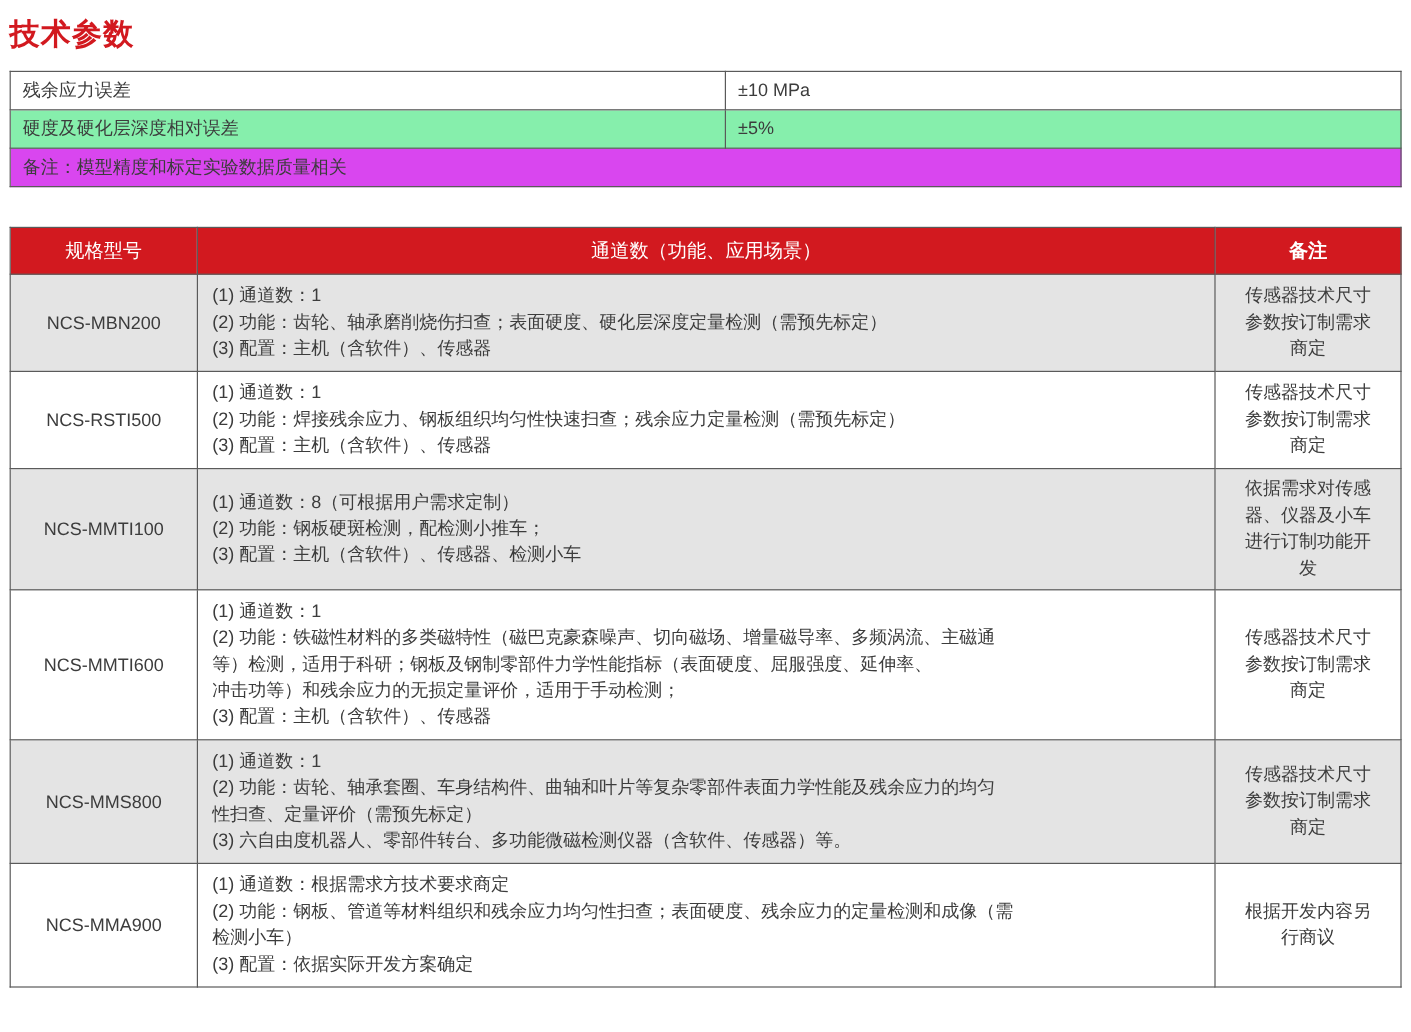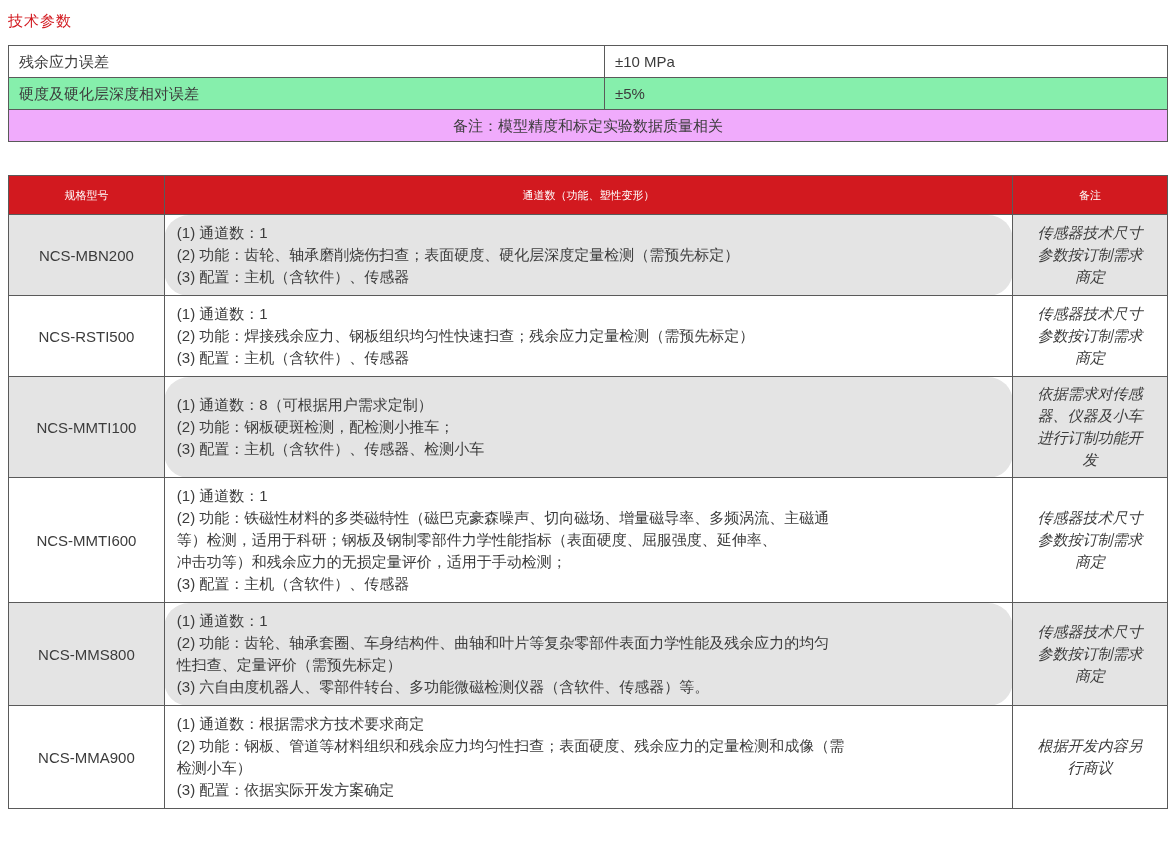--- a/index.html
+++ b/index.html
@@ -7,22 +7,22 @@
     padding: 0;
     background: #ffffff;
     font-family: "Liberation Sans", "DejaVu Sans", sans-serif;
     color: #3c3c3c;
   }
   .page {
     width: 1160px;
     padding: 8px;
   }
   .title {
-    font-size: 15px;
-    font-weight: normal;
+    font-size: 25px;
+    font-weight: bold;
     color: #d2191f;
     margin: 4px 0 14px 0;
     letter-spacing: 1px;
   }
   table {
     border-collapse: collapse;
     width: 1160px;
     table-layout: fixed;
     font-size: 15px;
   }
@@ -32,55 +32,53 @@
   }
   
   .params td {
     height: 29px;
     line-height: 21px;
     padding: 1px 10px;
   }
   .params .p-label { width: 575px; }
   .params tr:nth-child(2) td,
   .params tr:nth-child(4) td { background: #86efac; }
-  .params .p-note { background: #f0abfc; text-align: center; }
+  .params .p-note { background: #d946ef; }
   
   .models { margin-top: 33px; }
   .models th {
     background: #d2191f;
     color: #ffffff;
     font-weight: normal;
-    font-size: 11px;
+    font-size: 16px;
     height: 38px;
     text-align: center;
     padding: 0 6px;
   }
   .models .c-model  { width: 142px; }
   .models .c-channels { width: 831px; }
-  .models .c-remark { width: 141px; }
+  .models .c-remark { width: 141px; font-weight: bold; }
   .models tbody tr:nth-child(odd) td { background: #e4e4e4; }
   .models tbody tr:nth-child(even) td { background: #ffffff; }
   .m-model {
     text-align: center;
     padding: 0 17px;
   }
   .m-details {
     padding: 7px 12px;
-    border-radius: 25px;
   }
   .detail-line {
     line-height: 22px;
     white-space: nowrap;
     overflow: visible;
   }
   .m-remark {
     text-align: center;
     padding: 6px 20px;
     line-height: 22px;
-    font-style: italic;
   }
 </style>
 </head>
 <body>
 
 <div class="page">
 
   <div class="title">技术参数</div>
 
   <table class="params">
@@ -96,21 +94,21 @@
       <tr>
         <td class="p-note" colspan="2">备注：模型精度和标定实验数据质量相关</td>
       </tr>
     </tbody>
   </table>
 
   <table class="models">
     <thead>
       <tr>
         <th class="c-model">规格型号</th>
-        <th class="c-channels">通道数（功能、塑性变形）</th>
+        <th class="c-channels">通道数（功能、应用场景）</th>
         <th class="c-remark">备注</th>
       </tr>
     </thead>
     <tbody>
       <tr>
         <td class="m-model">NCS-MBN200</td>
         <td class="m-details">
           <div class="detail-line">(1) 通道数：1</div>
           <div class="detail-line">(2) 功能：齿轮、轴承磨削烧伤扫查；表面硬度、硬化层深度定量检测（需预先标定）</div>
           <div class="detail-line">(3) 配置：主机（含软件）、传感器</div>

